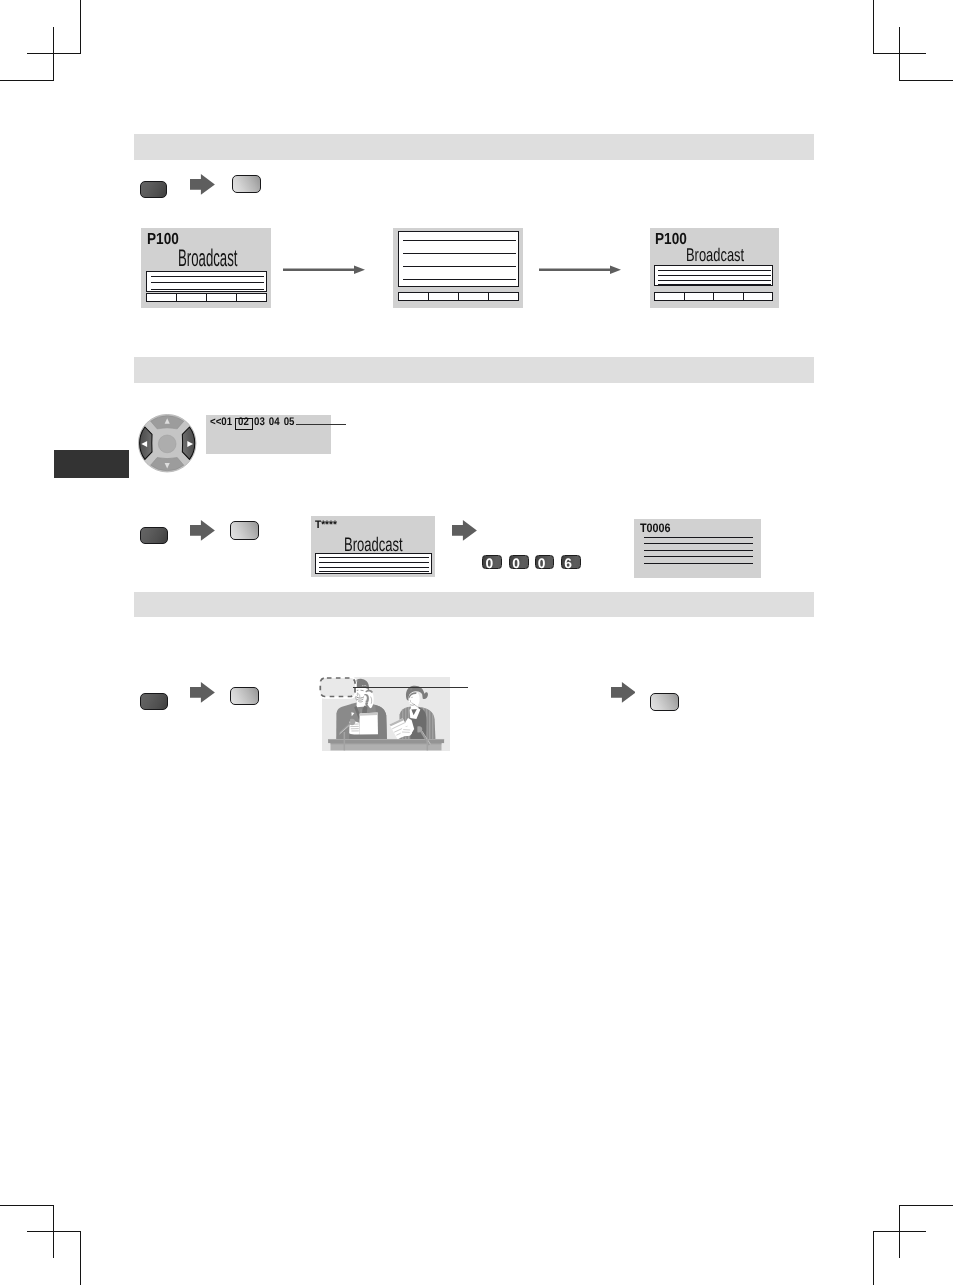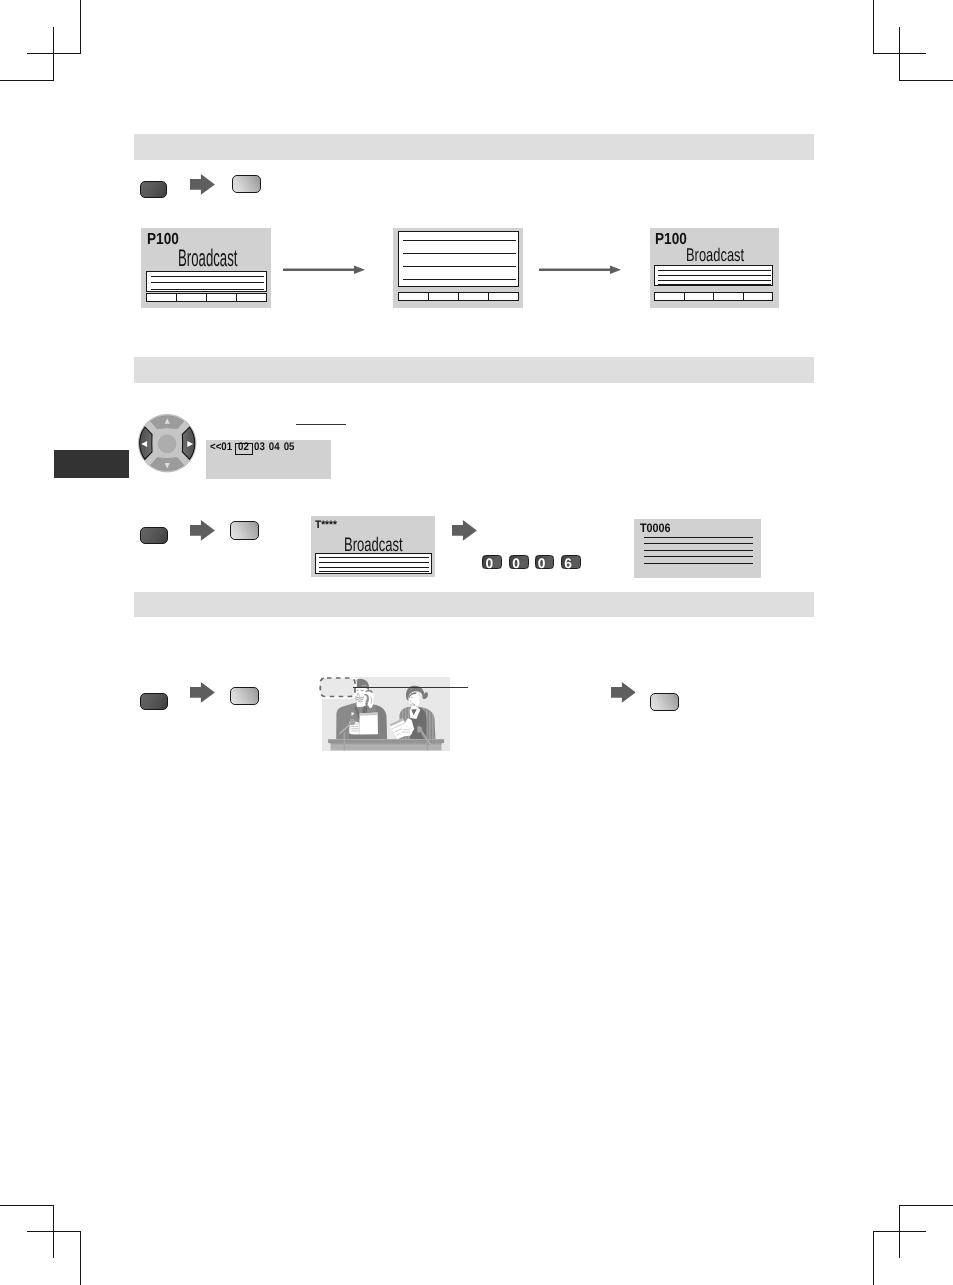--- a/index.html
+++ b/index.html
@@ -186,21 +186,21 @@
 
         <path d="M88.19 22.26 A47.2 47.2 0 0 1 88.19 77.74 L75.98 65.00 Q76.82 50 75.98 35.00 Z" fill="url(#dpDarkHr)" stroke="#0d0d0d" stroke-width="1.8" stroke-linejoin="round"></path>
         <circle cx="50" cy="51.2" r="15.2" fill="#adadad" stroke="#9e9e9e" stroke-width="0.9"></circle>
         <path d="M50 7.2 L54.4 16.6 L45.6 16.6 Z" fill="#dedede"></path>
         <path d="M50 93.5 L45.6 84.1 L54.4 84.1 Z" fill="#dedede"></path>
         <path d="M5.7 51.4 L15.6 46.4 L15.6 56.4 Z" fill="#ffffff"></path>
         <path d="M94.3 51.4 L84.4 46.4 L84.4 56.4 Z" fill="#ffffff"></path>
       </svg>
     </div>
 
-    <div class="callout" style="left:206px;top:414.8px;width:125.1px;height:39.3px;margin-top:25px;">
+    <div class="callout" style="left:206px;top:414.8px;width:125.1px;height:39.3px;">
       <div class="co-text" style="left:4.1px;top:2.6px;">&lt;&lt;01</div>
       <div class="co-box" style="left:28.7px;top:3.7px;width:18.2px;height:11.5px;"></div>
       <div class="co-text" style="left:32.4px;top:2.6px;">02</div>
       <div class="co-text" style="left:48.3px;top:2.6px;word-spacing:1.6px;">03 04 05</div>
     </div>
     <div class="leader" style="left:296.4px;top:423.7px;width:49.7px;height:1.1px;"></div>
 
     <div class="btn btn-dark" style="left:140.4px;top:527.4px;width:27.2px;height:17.1px;"></div>
     <div class="barrow" style="left:190.2px;top:520px;width:24.9px;height:20.8px;">
       <svg viewBox="0 0 24.9 20.8" width="24.9" height="20.8">

